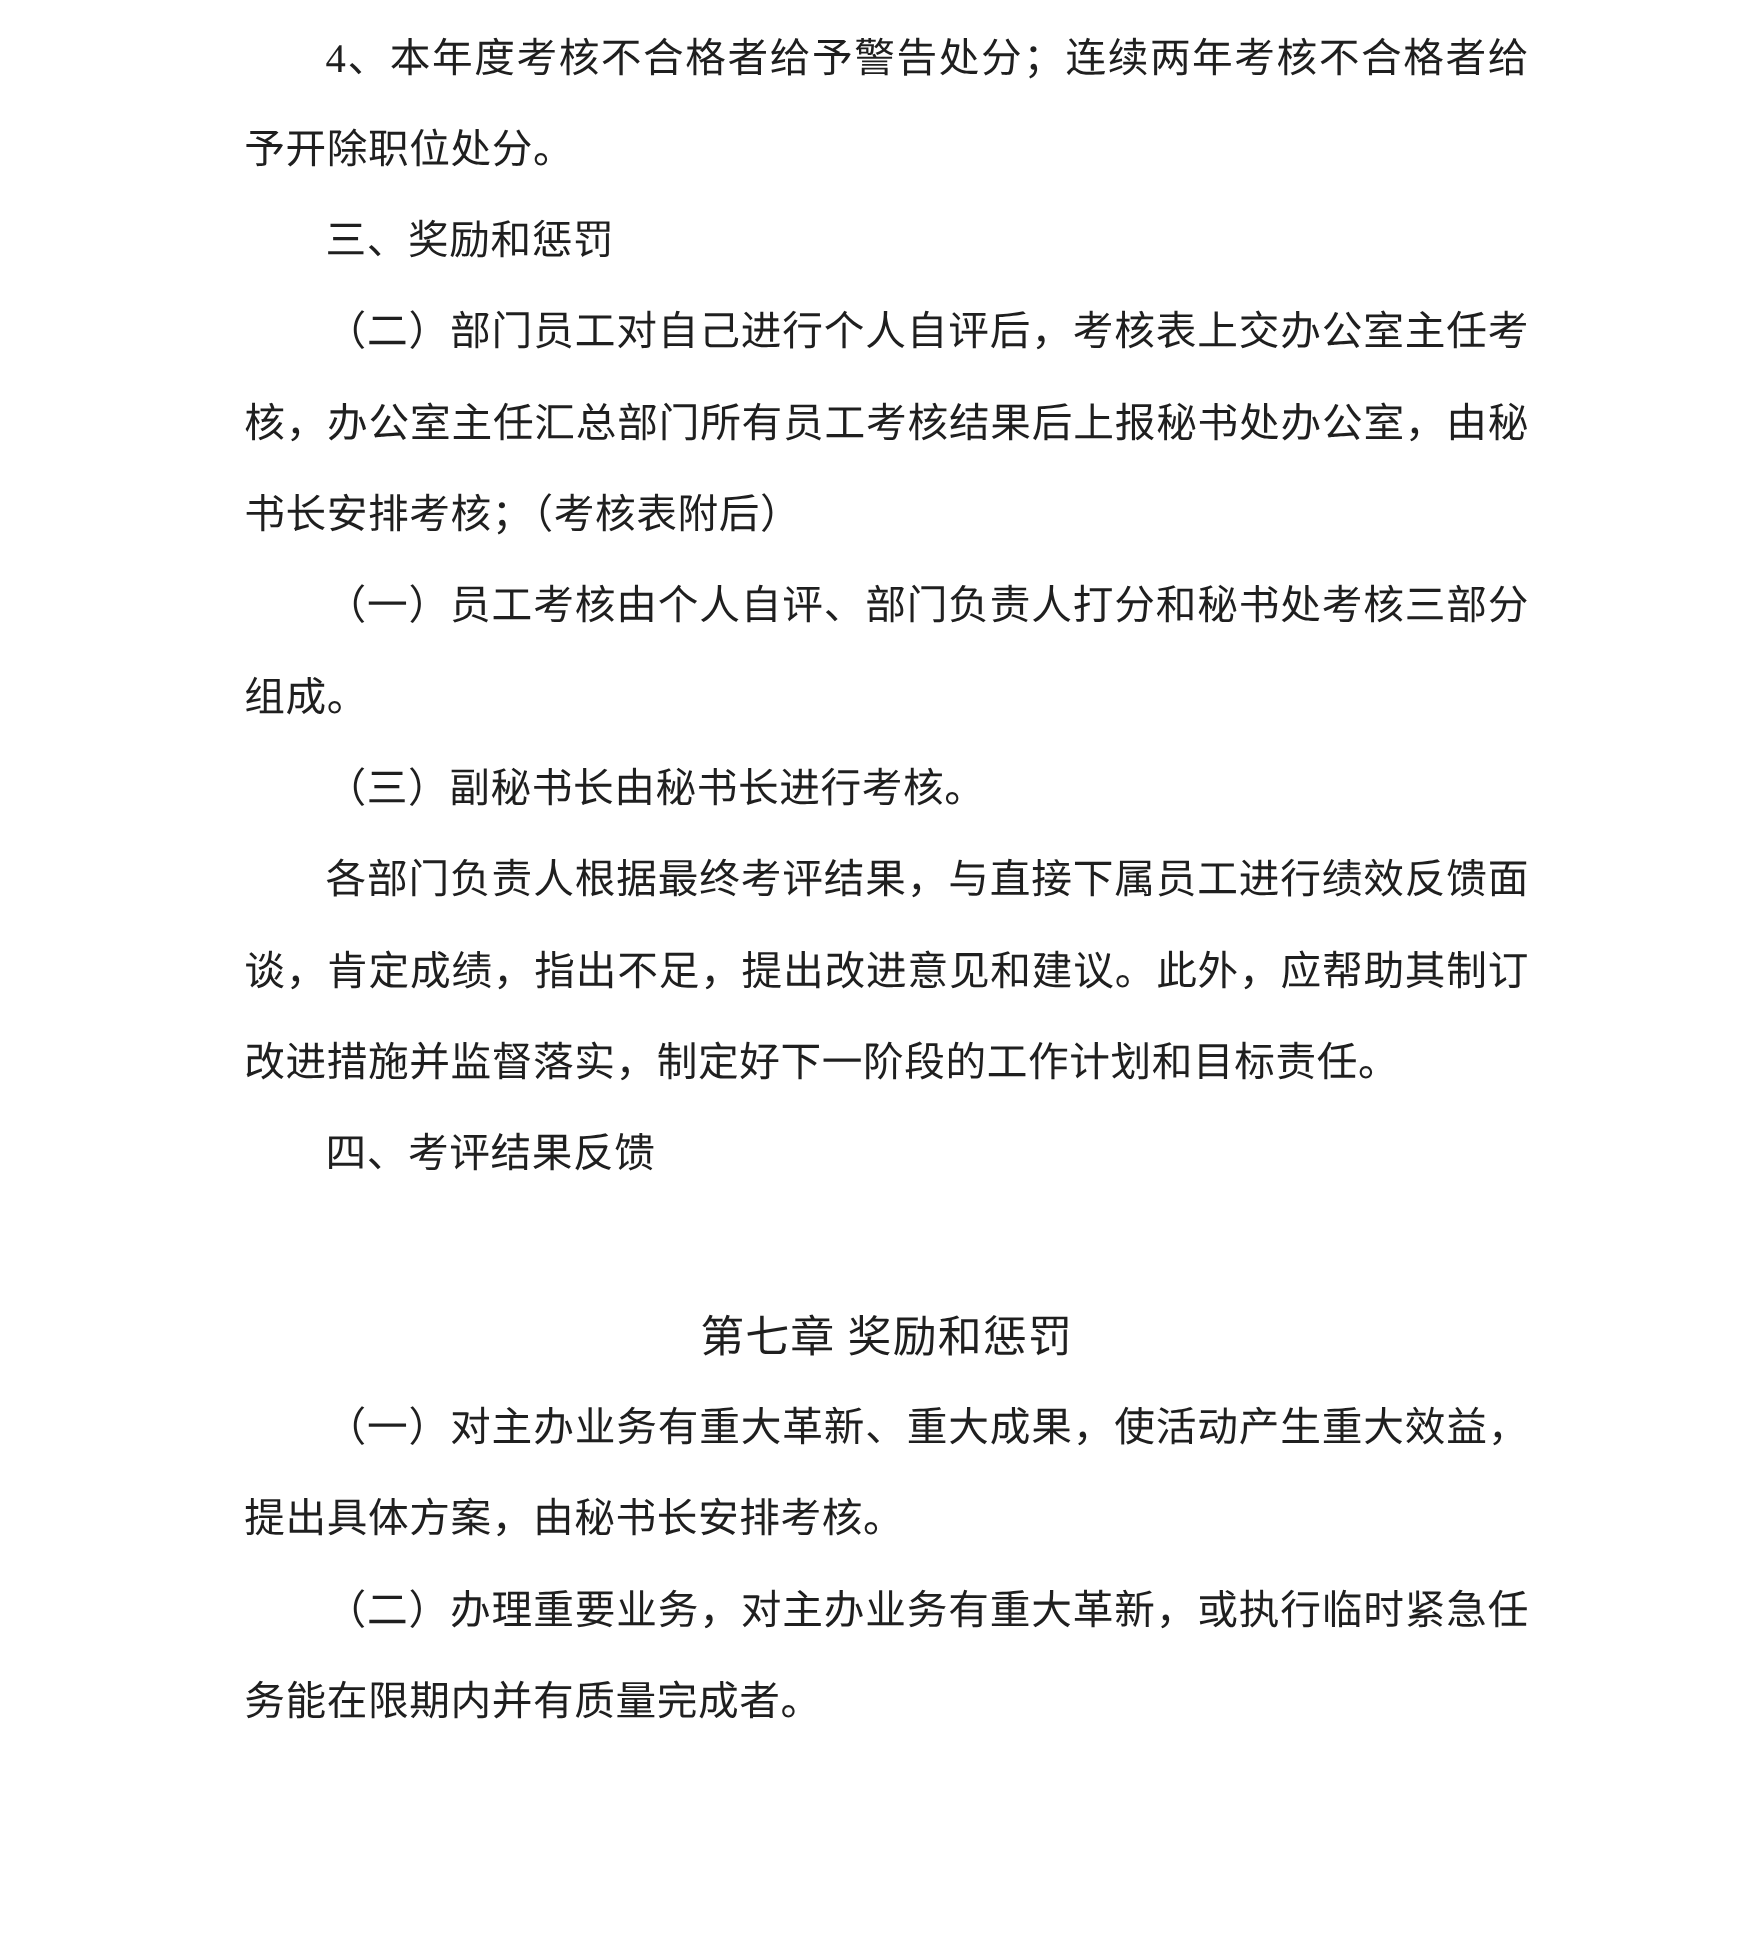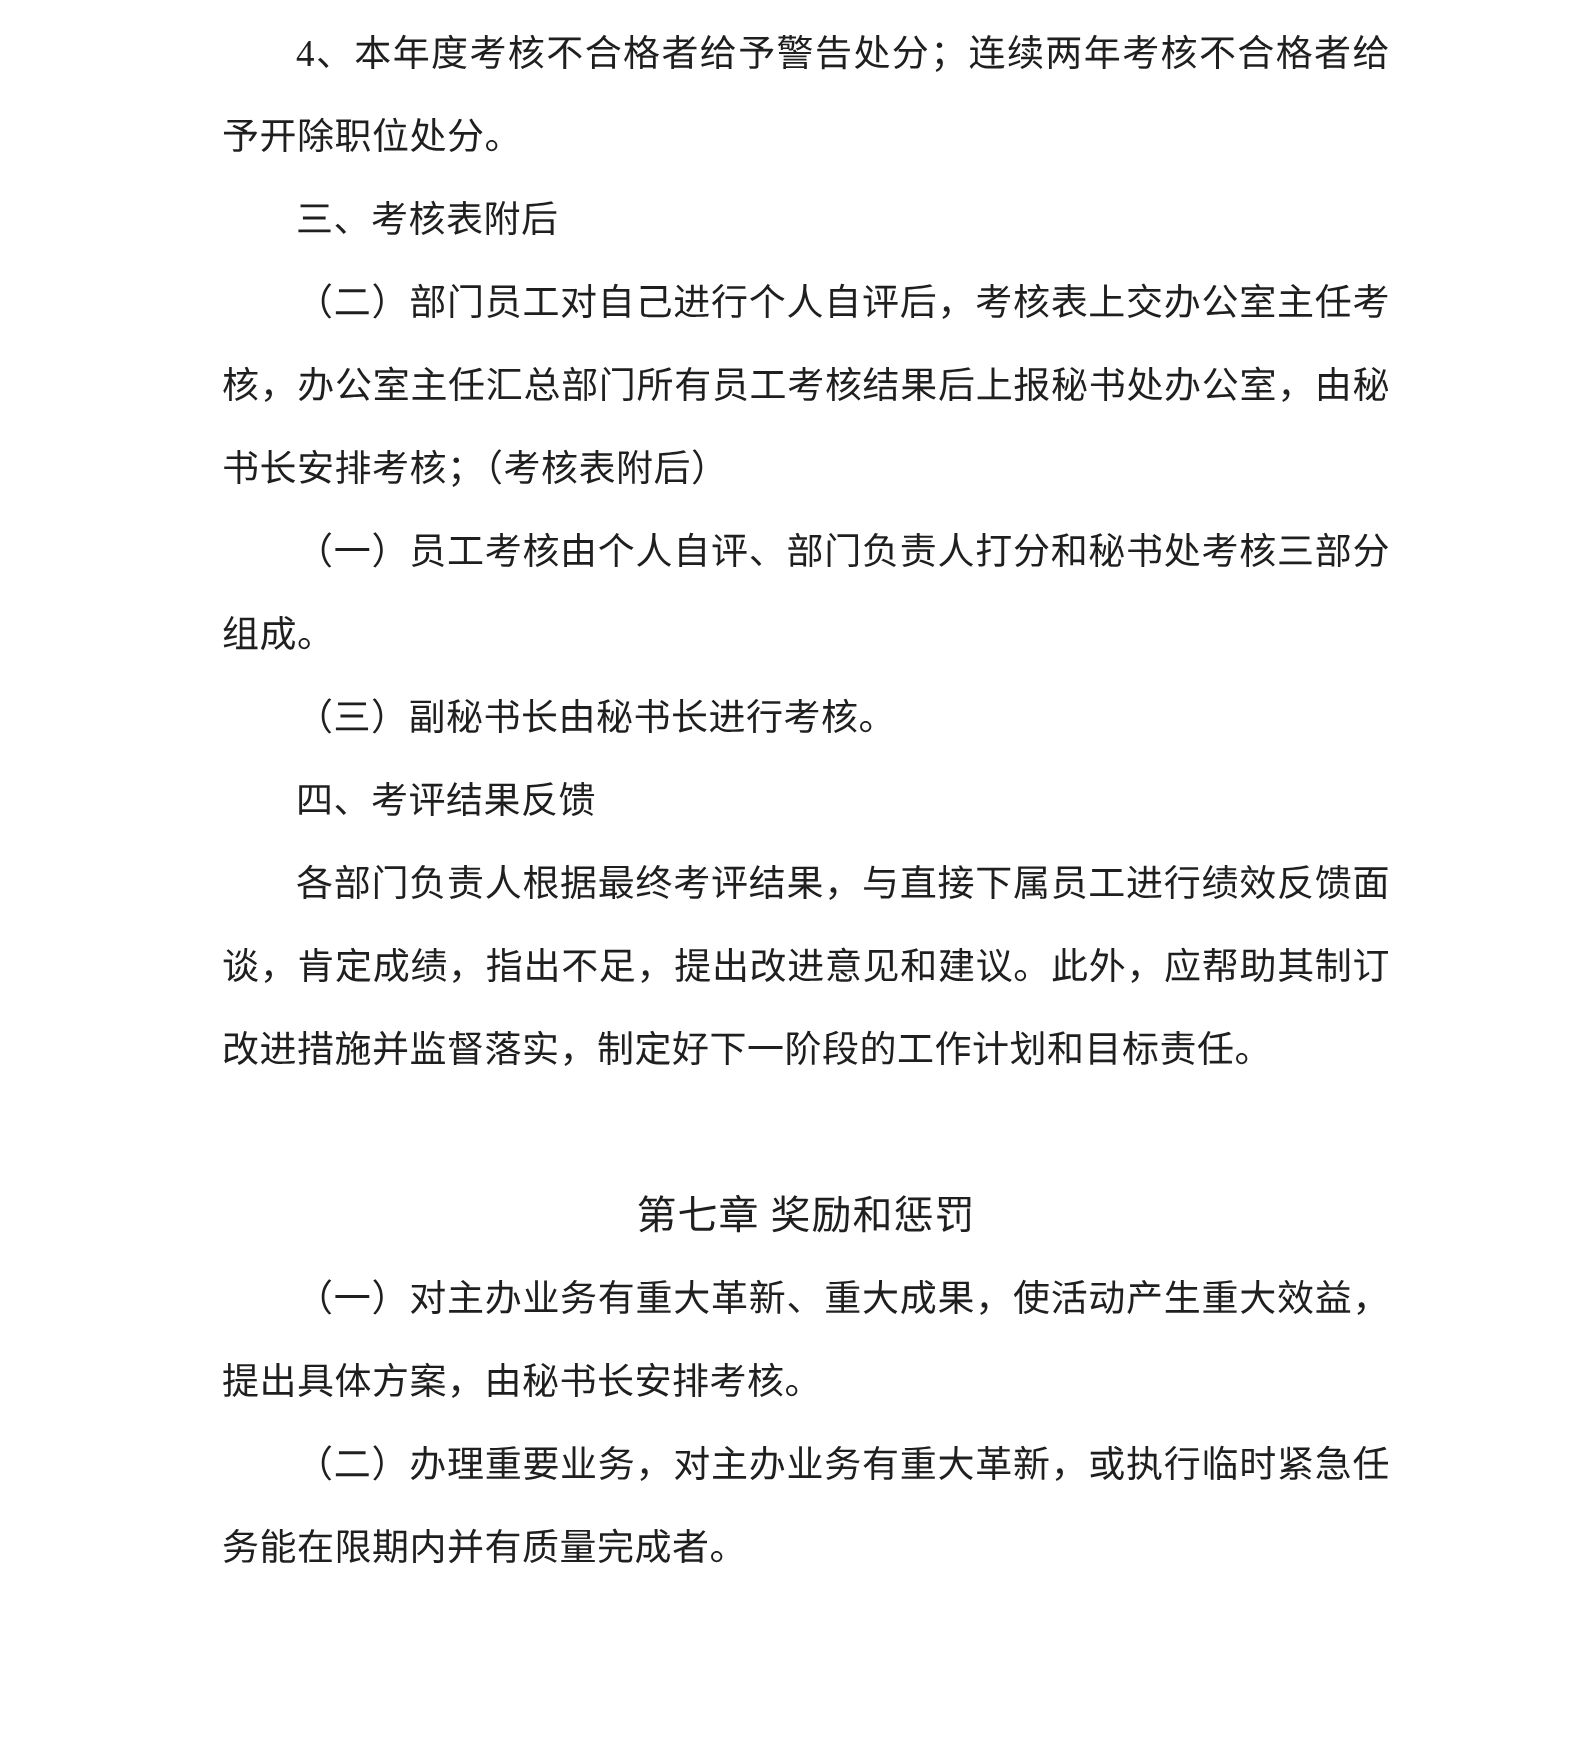--- a/index.html
+++ b/index.html
@@ -44,23 +44,23 @@
     text-indent: 0;
     letter-spacing: 1px;
   }
 </style>
 </head>
 <body>
 
 <div class="page">
   <div class="doc-body" id="doc-body">
       <p class="body-paragraph">4、本年度考核不合格者给予警告处分；连续两年考核不合格者给予开除职位处分。</p>
-      <p class="body-paragraph">三、考核表附后</p>
+      <p class="body-paragraph">三、奖励和惩罚</p>
       <p class="body-paragraph">（二）部门员工对自己进行个人自评后，考核表上交办公室主任考核，办公室主任汇总部门所有员工考核结果后上报秘书处办公室，由秘书长安排考核；（考核表附后）</p>
       <p class="body-paragraph">（一）员工考核由个人自评、部门负责人打分和秘书处考核三部分组成。</p>
       <p class="body-paragraph">（三）副秘书长由秘书长进行考核。</p>
+      <p class="body-paragraph">各部门负责人根据最终考评结果，与直接下属员工进行绩效反馈面谈，肯定成绩，指出不足，提出改进意见和建议。此外，应帮助其制订改进措施并监督落实，制定好下一阶段的工作计划和目标责任。</p>
       <p class="body-paragraph">四、考评结果反馈</p>
-      <p class="body-paragraph">各部门负责人根据最终考评结果，与直接下属员工进行绩效反馈面谈，肯定成绩，指出不足，提出改进意见和建议。此外，应帮助其制订改进措施并监督落实，制定好下一阶段的工作计划和目标责任。</p>
       <h2 class="chapter-heading">第七章 奖励和惩罚</h2>
       <p class="body-paragraph">（一）对主办业务有重大革新、重大成果，使活动产生重大效益，提出具体方案，由秘书长安排考核。</p>
       <p class="body-paragraph">（二）办理重要业务，对主办业务有重大革新，或执行临时紧急任务能在限期内并有质量完成者。</p>
     </div>
 </div>
 
 </body></html>

